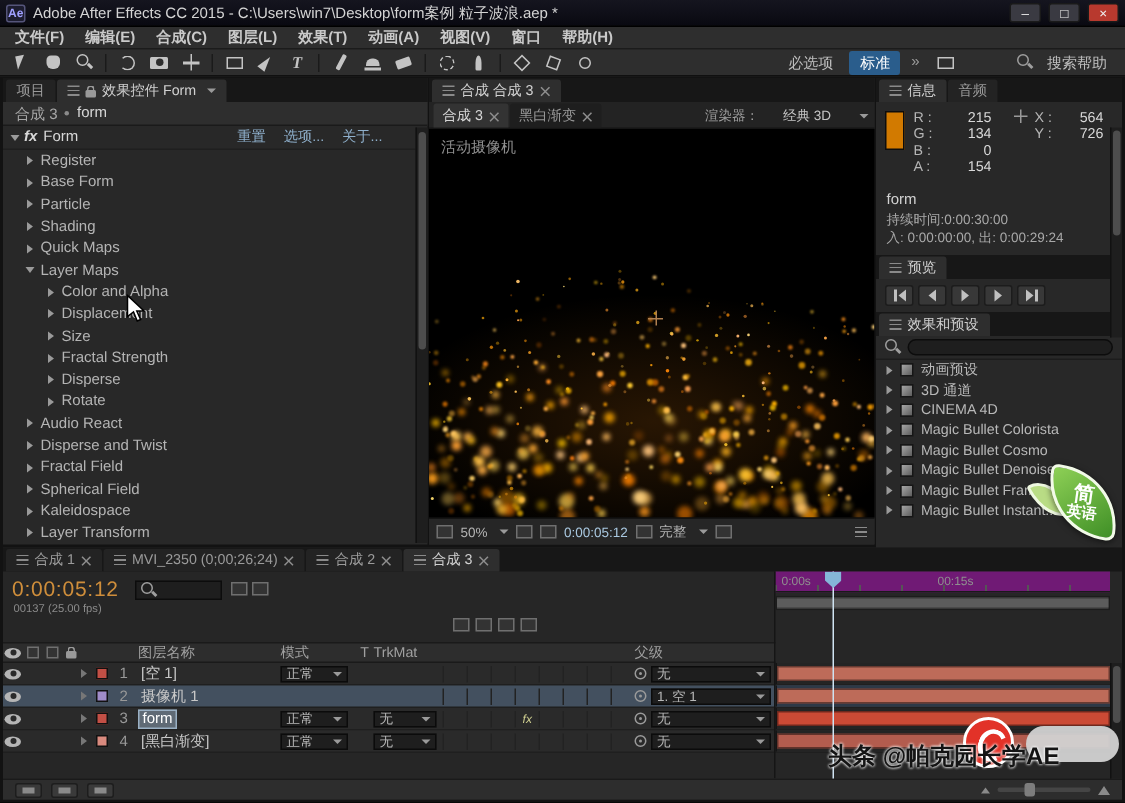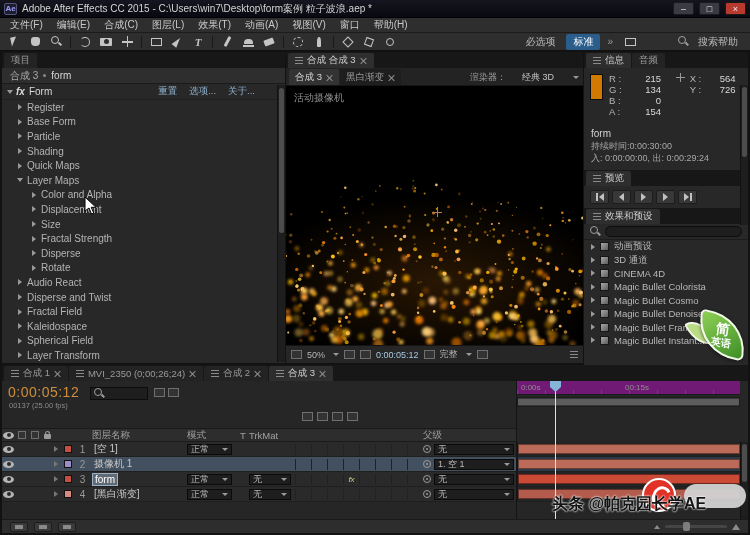--- a/index.html
+++ b/index.html
@@ -9,21 +9,21 @@
 
   
   #titlebar{position:absolute;left:0;top:0;width:750px;height:18px;background:linear-gradient(#15151f,#090911);display:flex;align-items:center;padding:0 4px;gap:5px;border-bottom:1px solid #000;}
   .ae-badge{width:13px;height:12px;background:#1d1d30;border:1px solid #55557a;color:#9f9fff;font-size:8px;font-weight:bold;display:flex;align-items:center;justify-content:center;border-radius:2px;}
   #title-text{font-size:10px;color:#d4d4d4;white-space:nowrap;overflow:hidden;flex:1;}
   .winbtn{width:21px;height:13px;display:flex;align-items:center;justify-content:center;font-size:9px;color:#eee;background:#3a3a42;border:1px solid #1a1a1a;border-radius:2px;}
   .winbtn.close{background:#b8392e;}
 
   
   #menubar{position:absolute;left:0;top:18px;width:750px;height:15px;background:#2e2e2e;display:flex;align-items:center;padding-left:3px;border-bottom:1px solid #1b1b1b;}
-  .menu-item{padding:16px 7px;color:#c9c9c9;font-size:10px;cursor:default;}
+  .menu-item{padding:16px 7px;color:#c9c9c9;font-size:10px;cursor:default;font-weight:bold;}
 
   
   #toolbar{position:absolute;left:0;top:33px;width:750px;height:18px;background:#2e2e2e;border-bottom:1px solid #101010;display:flex;align-items:center;padding:0 4px;gap:1px;}
   .tool{width:20px;height:15px;display:flex;align-items:center;justify-content:center;}
   .tsep{width:1px;height:12px;background:#1a1a1a;margin:0 3px;}
   .t-arrow{width:0;height:0;border-top:9px solid #c4c4c4;border-right:6px solid transparent;transform:rotate(-12deg);}
   .t-hand{width:9px;height:9px;background:#c4c4c4;border-radius:3px 3px 4px 4px;}
   .t-zoom{position:relative;width:11px;height:11px;}
   .t-zoom::before{content:"";position:absolute;left:0;top:0;width:6px;height:6px;border:1.5px solid #c4c4c4;border-radius:50%;}
   .t-zoom::after{content:"";position:absolute;left:7px;top:7px;width:4px;height:2px;background:#c4c4c4;transform:rotate(45deg);}
@@ -272,20 +272,26 @@
     <span style="width:36px"></span>
     <span class="mag"></span>
     <span style="padding:0 8px;color:#bdbdbd;">搜索帮助</span>
   </div>
 
   <div id="ec-panel">
     <div class="tabstrip">
       <span class="ptab">
           <span>项目</span>
         </span>
+      <span class="ptab active">
+        <span class="grip"></span>
+        <span class="lockicon"></span>
+        <span>效果控件 Form</span>
+        <span class="dar"></span>
+      </span>
     </div>
     <div id="ec-bread">
       <span style="color:#a8a8a8;">合成 3</span>
       <span class="dot"></span>
       <span style="color:#d6d6d6;">form</span>
     </div>
     <div id="ec-head">
       <span class="tri open"></span>
       <span class="fxbadge">fx</span>
       <span style="color:#d8d8d8;">Form</span>
@@ -368,26 +374,26 @@
           <span>Disperse and Twist</span>
         </div>
 
         <div class="ec-row">
           <span class="tri"></span>
           <span>Fractal Field</span>
         </div>
 
         <div class="ec-row">
           <span class="tri"></span>
+          <span>Spherical Field</span>
+        </div>
+
+        <div class="ec-row">
+          <span class="tri"></span>
           <span>Kaleidospace</span>
-        </div>
-
-        <div class="ec-row">
-          <span class="tri"></span>
-          <span>Spherical Field</span>
         </div>
 
         <div class="ec-row">
           <span class="tri"></span>
           <span>Layer Transform</span>
         </div>
       </div>
     <div class="scroll" style="right:0;top:33px;bottom:1px;">
       <span class="thumb" style="top:3px;height:145px;"></span>
     </div>

